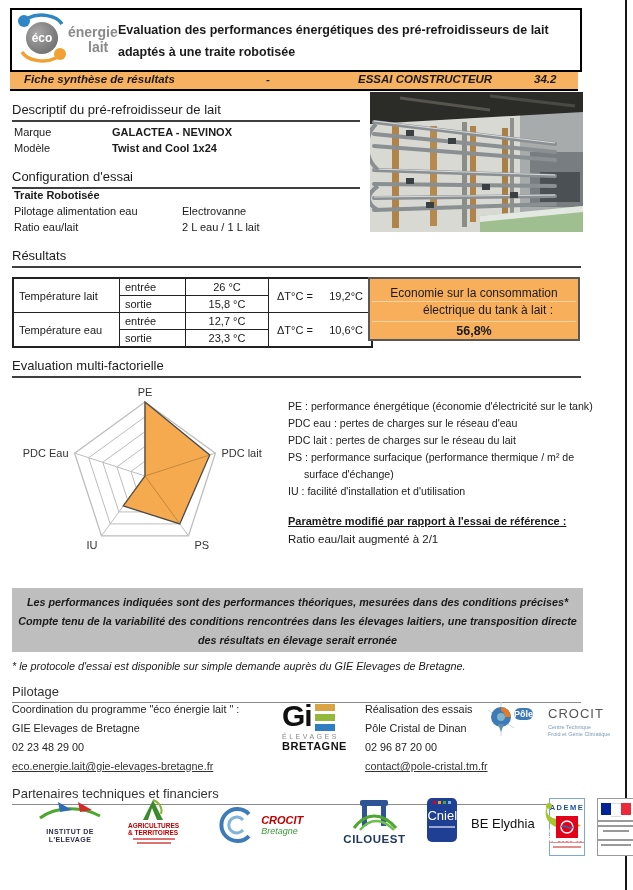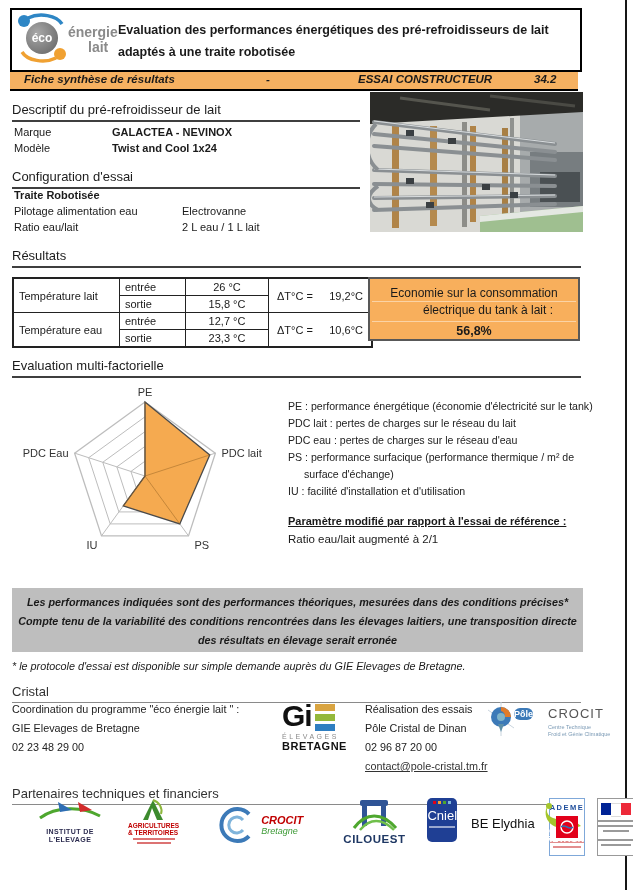--- a/index.html
+++ b/index.html
@@ -262,43 +262,44 @@
       <line x1="127" y1="100" x2="127" y2="100" stroke="rgba(150,100,35,0.5)" stroke-width="1"></line>
       <text x="127" y="20" text-anchor="middle" font-size="11" fill="#333" font-family="&quot;Liberation Sans&quot;, sans-serif">PE</text>
       <text x="203.37818220584137" y="81.13274241625389" text-anchor="start" font-size="11" fill="#333" font-family="&quot;Liberation Sans&quot;, sans-serif">PDC lait</text>
       <text x="176.496108669643" y="172.8672575837461" text-anchor="start" font-size="11" fill="#333" font-family="&quot;Liberation Sans&quot;, sans-serif">PS</text>
       <text x="79.50389133035699" y="172.8672575837461" text-anchor="end" font-size="11" fill="#333" font-family="&quot;Liberation Sans&quot;, sans-serif">IU</text>
       <text x="50.621817794158645" y="81.13274241625388" text-anchor="end" font-size="11" fill="#333" font-family="&quot;Liberation Sans&quot;, sans-serif">PDC Eau</text>
     </svg>
 
   <div class="legend">
     <div>PE : performance énergétique (économie d'électricité sur le tank)</div>
+    <div>PDC eau : pertes de charges sur le réseau d'eau</div>
     <div>PDC lait : pertes de charges sur le réseau du lait</div>
-    <div>PDC eau : pertes de charges sur le réseau d'eau</div>
     <div>PS : performance surfacique (performance thermique / m² de</div>
     <div class="indent">surface d'échange)</div>
     <div>IU : facilité d'installation et d'utilisation</div>
   </div>
 
   <div class="param-h">Paramètre modifié par rapport à l'essai de référence :</div>
   <div class="param-v">Ratio eau/lait augmenté à 2/1</div>
 
   <div class="gray-box">
     <div>Les performances indiquées sont des performances théoriques, mesurées dans des conditions précises*</div>
     <div>Compte tenu de la variabilité des conditions rencontrées dans les élevages laitiers, une transposition directe</div>
     <div>des résultats en élevage serait erronée</div>
   </div>
   <div class="footnote">* le protocole d'essai est disponible sur simple demande auprès du GIE Elevages de Bretagne.</div>
 
-  <div class="sec-h light" style="left:12px;top:684px;width:569px;">Cristal</div>
+  <div class="sec-h light" style="left:12px;top:684px;width:569px;">Pilotage</div>
 
   <div class="contact-block" style="left:12px;top:700px;">
     <div>Coordination du programme "éco énergie lait " :</div>
     <div>GIE Elevages de Bretagne</div>
     <div>02 23 48 29 00</div>
+    <div><a href="#">eco.energie.lait@gie-elevages-bretagne.fr</a></div>
   </div>
 
   <div class="gie-logo">
     <div class="gie-top">
       <span class="gie-gi">Gi</span>
       <div class="gie-bars">
         <div style="background:#D9A441;"></div>
         <div style="background:#94B83B;"></div>
         <div style="background:#2F7EC1;"></div>
       </div>

